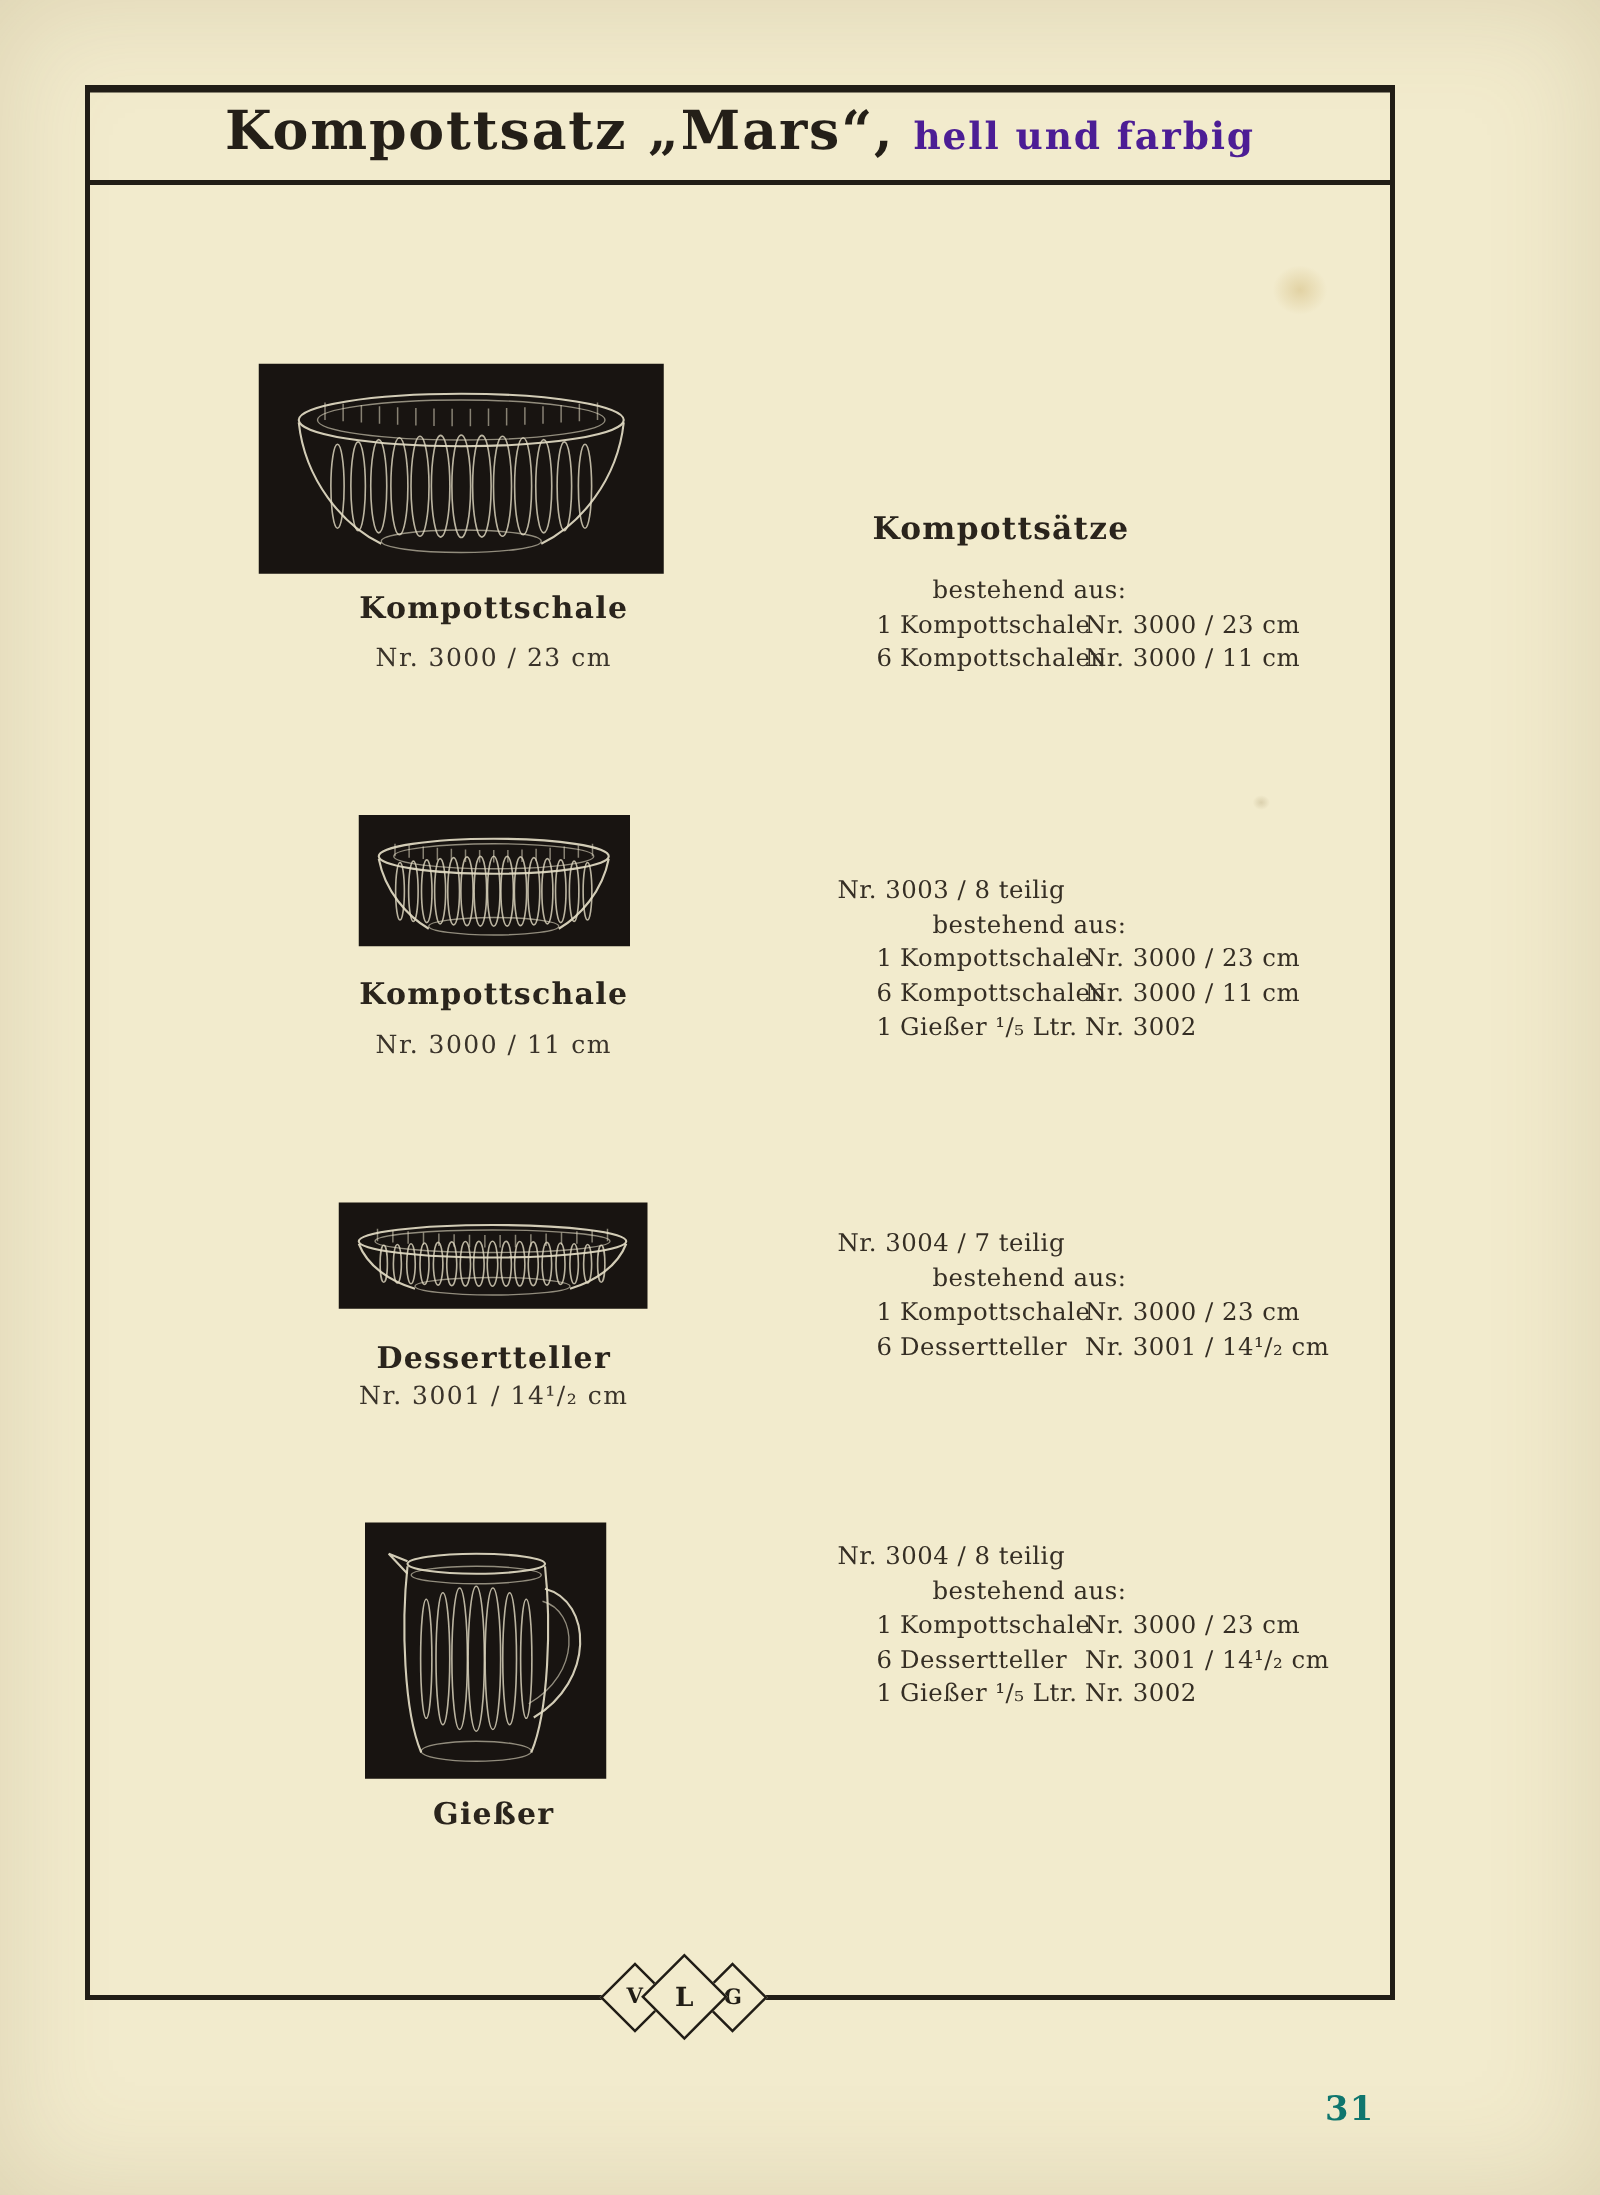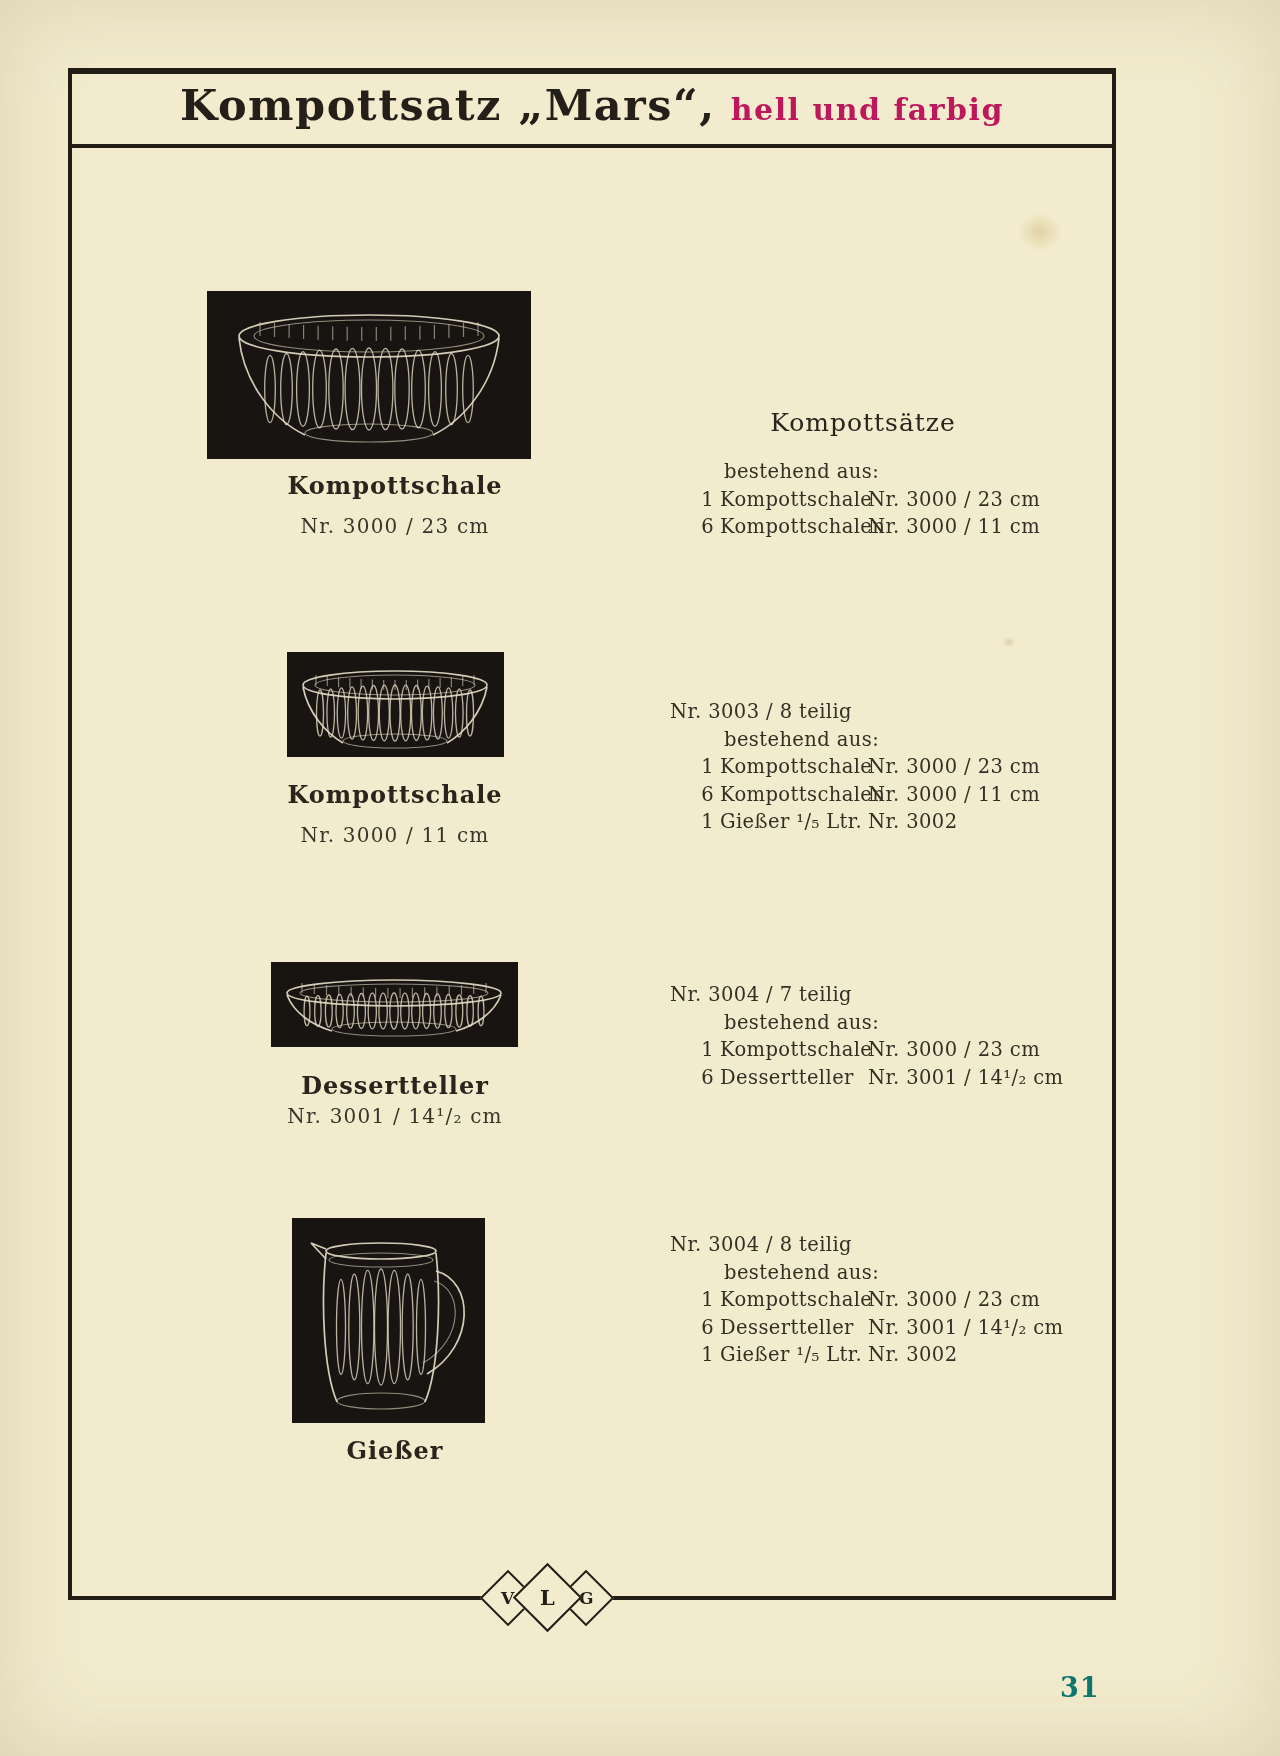--- a/index.html
+++ b/index.html
@@ -13,21 +13,21 @@
   }
   .frame{
     position:absolute; left:68px; top:68px; width:1040px; height:1522px;
     border:4px solid #211d16; border-top-width:6px;
   }
   .title-band{
     position:absolute; left:68px; top:80px; width:1048px; height:60px;
     text-align:center; white-space:nowrap;
   }
   .title-main{ font-size:43px; font-weight:bold; letter-spacing:1.5px; color:#241f18;margin-top:11px;}
-  .title-suffix{ font-size:30px; font-weight:bold; letter-spacing:1.5px; color:#be185d; margin-left:10px;}
+  .title-suffix{ font-size:30px; font-weight:bold; letter-spacing:1.5px; color:#4c1d95; margin-left:10px;}
   .title-rule{
     position:absolute; left:68px; top:144px; width:1048px; height:4px; background:#211d16;
   }
   .photo{
     position:absolute; background:#181411;
     box-shadow:0 0 0 1px #181411;
   }
   .photo svg{ display:block; width:100%; height:100%; }
   .photo path, .photo ellipse, .photo line{ fill:none; stroke:#e3dcc4; }
   .outline{ stroke-width:1.7; opacity:.92; }
@@ -36,28 +36,28 @@
   .ticks line{ stroke-width:1.2; opacity:.55; }
   .caption{
     position:absolute; left:180px; width:430px; text-align:center;
     font-size:24px; font-weight:bold; letter-spacing:1px; color:#2a241c;
   }
   .prod-nr{
     position:absolute; left:180px; width:430px; text-align:center;
     font-size:20px; letter-spacing:1.2px; color:#3a332a;
   }
   .sets-heading{
-    position:absolute; left:698px; top:408px; width:330px; text-align:center;
-    font-size:25px; font-weight:normal; letter-spacing:1px; color:#2a241c;
+    position:absolute; left:698px; top:408px; width:330px; 
+    font-size:25px; font-weight:bold; letter-spacing:1px; color:#2a241c;
   }
   .set{
     position:absolute; left:670px; width:440px;
     font-size:19.5px; line-height:27.5px; letter-spacing:.4px; color:#352e24;
   }
-  .set-sub{ margin-left:54px; }
+  .set-sub{ margin-left:76px; }
   .set-items{
     margin-left:28px;
     display:grid; grid-template-columns:16px 142px auto; column-gap:6px;
   }
   .item-qty{ text-align:right; }
   .logo{ position:absolute; left:480px; top:1565px; width:130px; height:62px; }
   .diamond{
     position:absolute; background:#f2ebcd; border:2.5px solid #211d16;
     transform:rotate(45deg); display:flex; align-items:center; justify-content:center;
   }

